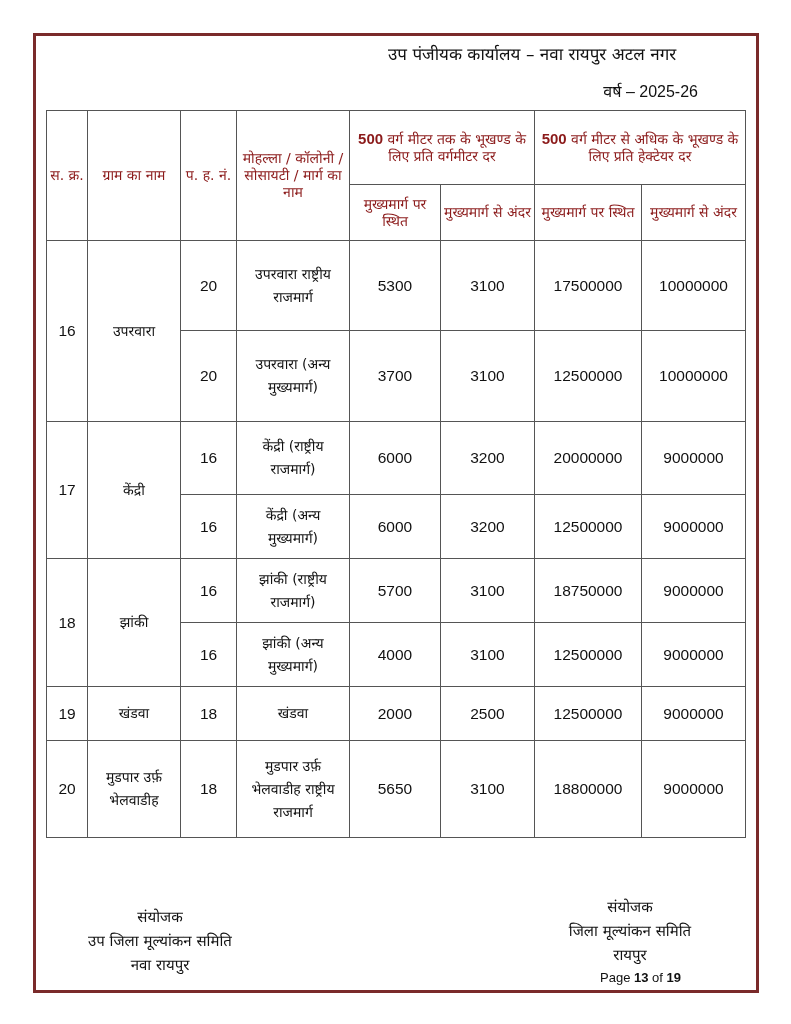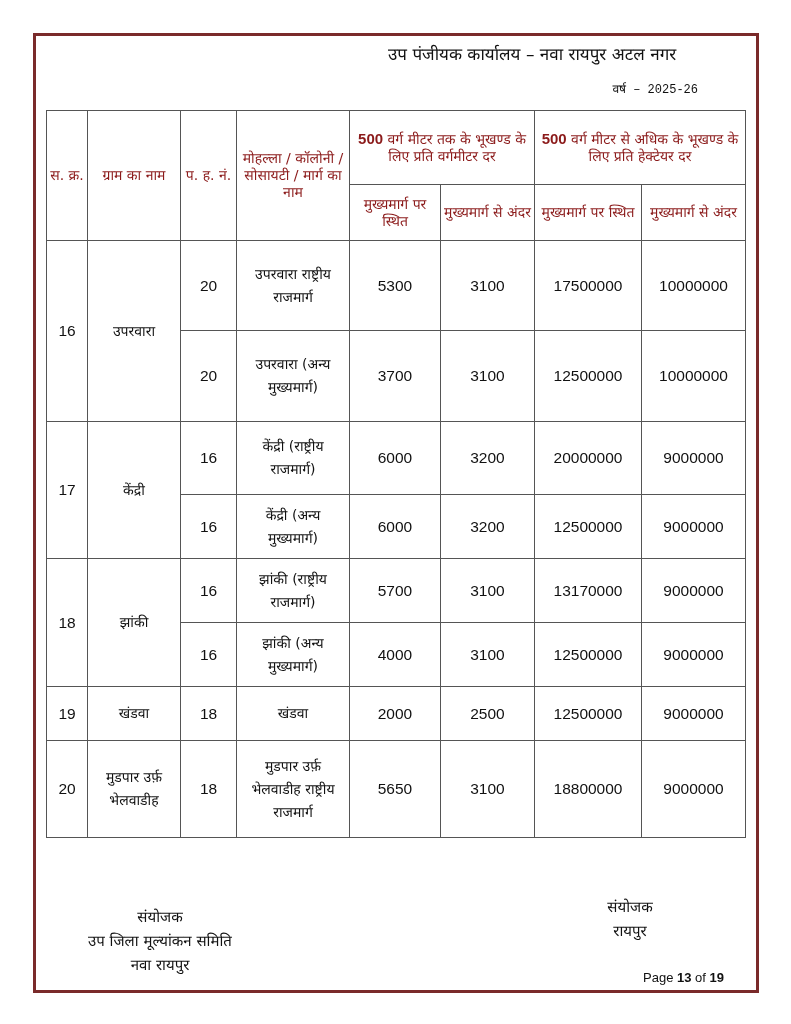--- a/index.html
+++ b/index.html
@@ -2,37 +2,37 @@
 <html><head>
 <meta charset="utf-8">
 <style>
   html, body { margin: 0; padding: 0; background: #ffffff; }
   body { width: 791px; height: 1024px; position: relative; overflow: hidden;
          font-family: "Liberation Sans", "DejaVu Sans", sans-serif; color: #111; }
   .page-border { position: absolute; left: 33px; top: 33px; width: 720px; height: 954px;
                  border: 3px solid #7a2a2a; box-sizing: content-box; }
   .header-office { position: absolute; left: 388px; top: 42px; font-size: 17px; color: #111;
                    font-family: "DejaVu Sans", sans-serif; white-space: nowrap; }
-  .header-year { position: absolute; right: 93px; top: 80px; font-size: 12px; color: #111;
-                 font-family: Liberation Mono, monospace; white-space: nowrap; }
+  .header-year { position: absolute; right: 93px; top: 80px; font-size: 16px; color: #111;
+                 font-family: Liberation Sans, sans-serif; white-space: nowrap; }
   table.rates { position: absolute; left: 46px; top: 110px; width: 699px;
                 border-collapse: collapse; table-layout: fixed; }
   table.rates td, table.rates th { border: 1px solid #555; text-align: center; vertical-align: middle;
                 padding: 0 2px; font-weight: normal; }
   th { color: #8b1a1a; font-size: 14px; line-height: 17px; font-family: "DejaVu Sans", sans-serif; }
   th.top { vertical-align: top; padding-top: 3px; }
   th .num { font-weight: bold; font-family: "Liberation Sans", sans-serif; font-size: 15px; }
   td { font-size: 15.5px; color: #111; }
   td.hi { font-family: "DejaVu Sans", sans-serif; font-size: 14px; line-height: 23px; }
   td.numv { font-family: "Liberation Sans", sans-serif; }
   .sign-left { position: absolute; left: 60px; top: 905px; width: 200px; text-align: center;
                font-size: 15px; line-height: 24px; font-family: "DejaVu Sans", sans-serif; }
   .sign-right { position: absolute; left: 540px; top: 895px; width: 180px; text-align: center;
                 font-size: 15px; line-height: 24px; font-family: "DejaVu Sans", sans-serif; }
-  .page-num { position: absolute; left: 600px; top: 970px; font-size: 13px; font-family: "Liberation Sans", sans-serif; margin-left: 43px; }
+  .page-num { position: absolute; left: 600px; top: 970px; font-size: 13px; font-family: "Liberation Sans", sans-serif; }
   .page-num b { font-weight: bold; }
 </style>
 </head>
 <body>
 
 <div class="page-border"></div>
 
 <div class="header-office">उप पंजीयक कार्यालय – नवा रायपुर अटल नगर</div>
 <div class="header-year">वर्ष – 2025-26</div>
 
@@ -100,21 +100,21 @@
         <td class="numv">12500000</td>
         <td class="numv">9000000</td>
       </tr>
       <tr style="height: 64px;">
         <td class="numv" rowspan="2">18</td>
         <td class="hi" rowspan="2">झांकी</td>
         <td class="numv">16</td>
         <td class="hi">झांकी (राष्ट्रीय राजमार्ग)</td>
         <td class="numv">5700</td>
         <td class="numv">3100</td>
-        <td class="numv">13170000</td>
+        <td class="numv">18750000</td>
         <td class="numv">9000000</td>
       </tr>
       <tr style="height: 64px;">
         <td class="numv">16</td>
         <td class="hi">झांकी (अन्य मुख्यमार्ग)</td>
         <td class="numv">4000</td>
         <td class="numv">3100</td>
         <td class="numv">12500000</td>
         <td class="numv">9000000</td>
       </tr>
@@ -141,15 +141,16 @@
     </tbody>
 </table>
 
 <div class="sign-left">
   <div>संयोजक</div>
   <div>उप जिला मूल्यांकन समिति</div>
   <div>नवा रायपुर</div>
 </div>
 <div class="sign-right">
   <div>संयोजक</div>
+  <div>जिला मूल्यांकन समिति</div>
   <div>रायपुर</div>
 </div>
 <div class="page-num"><span>Page </span><b>13</b><span> of </span><b>19</b></div>
 
 </body></html>

